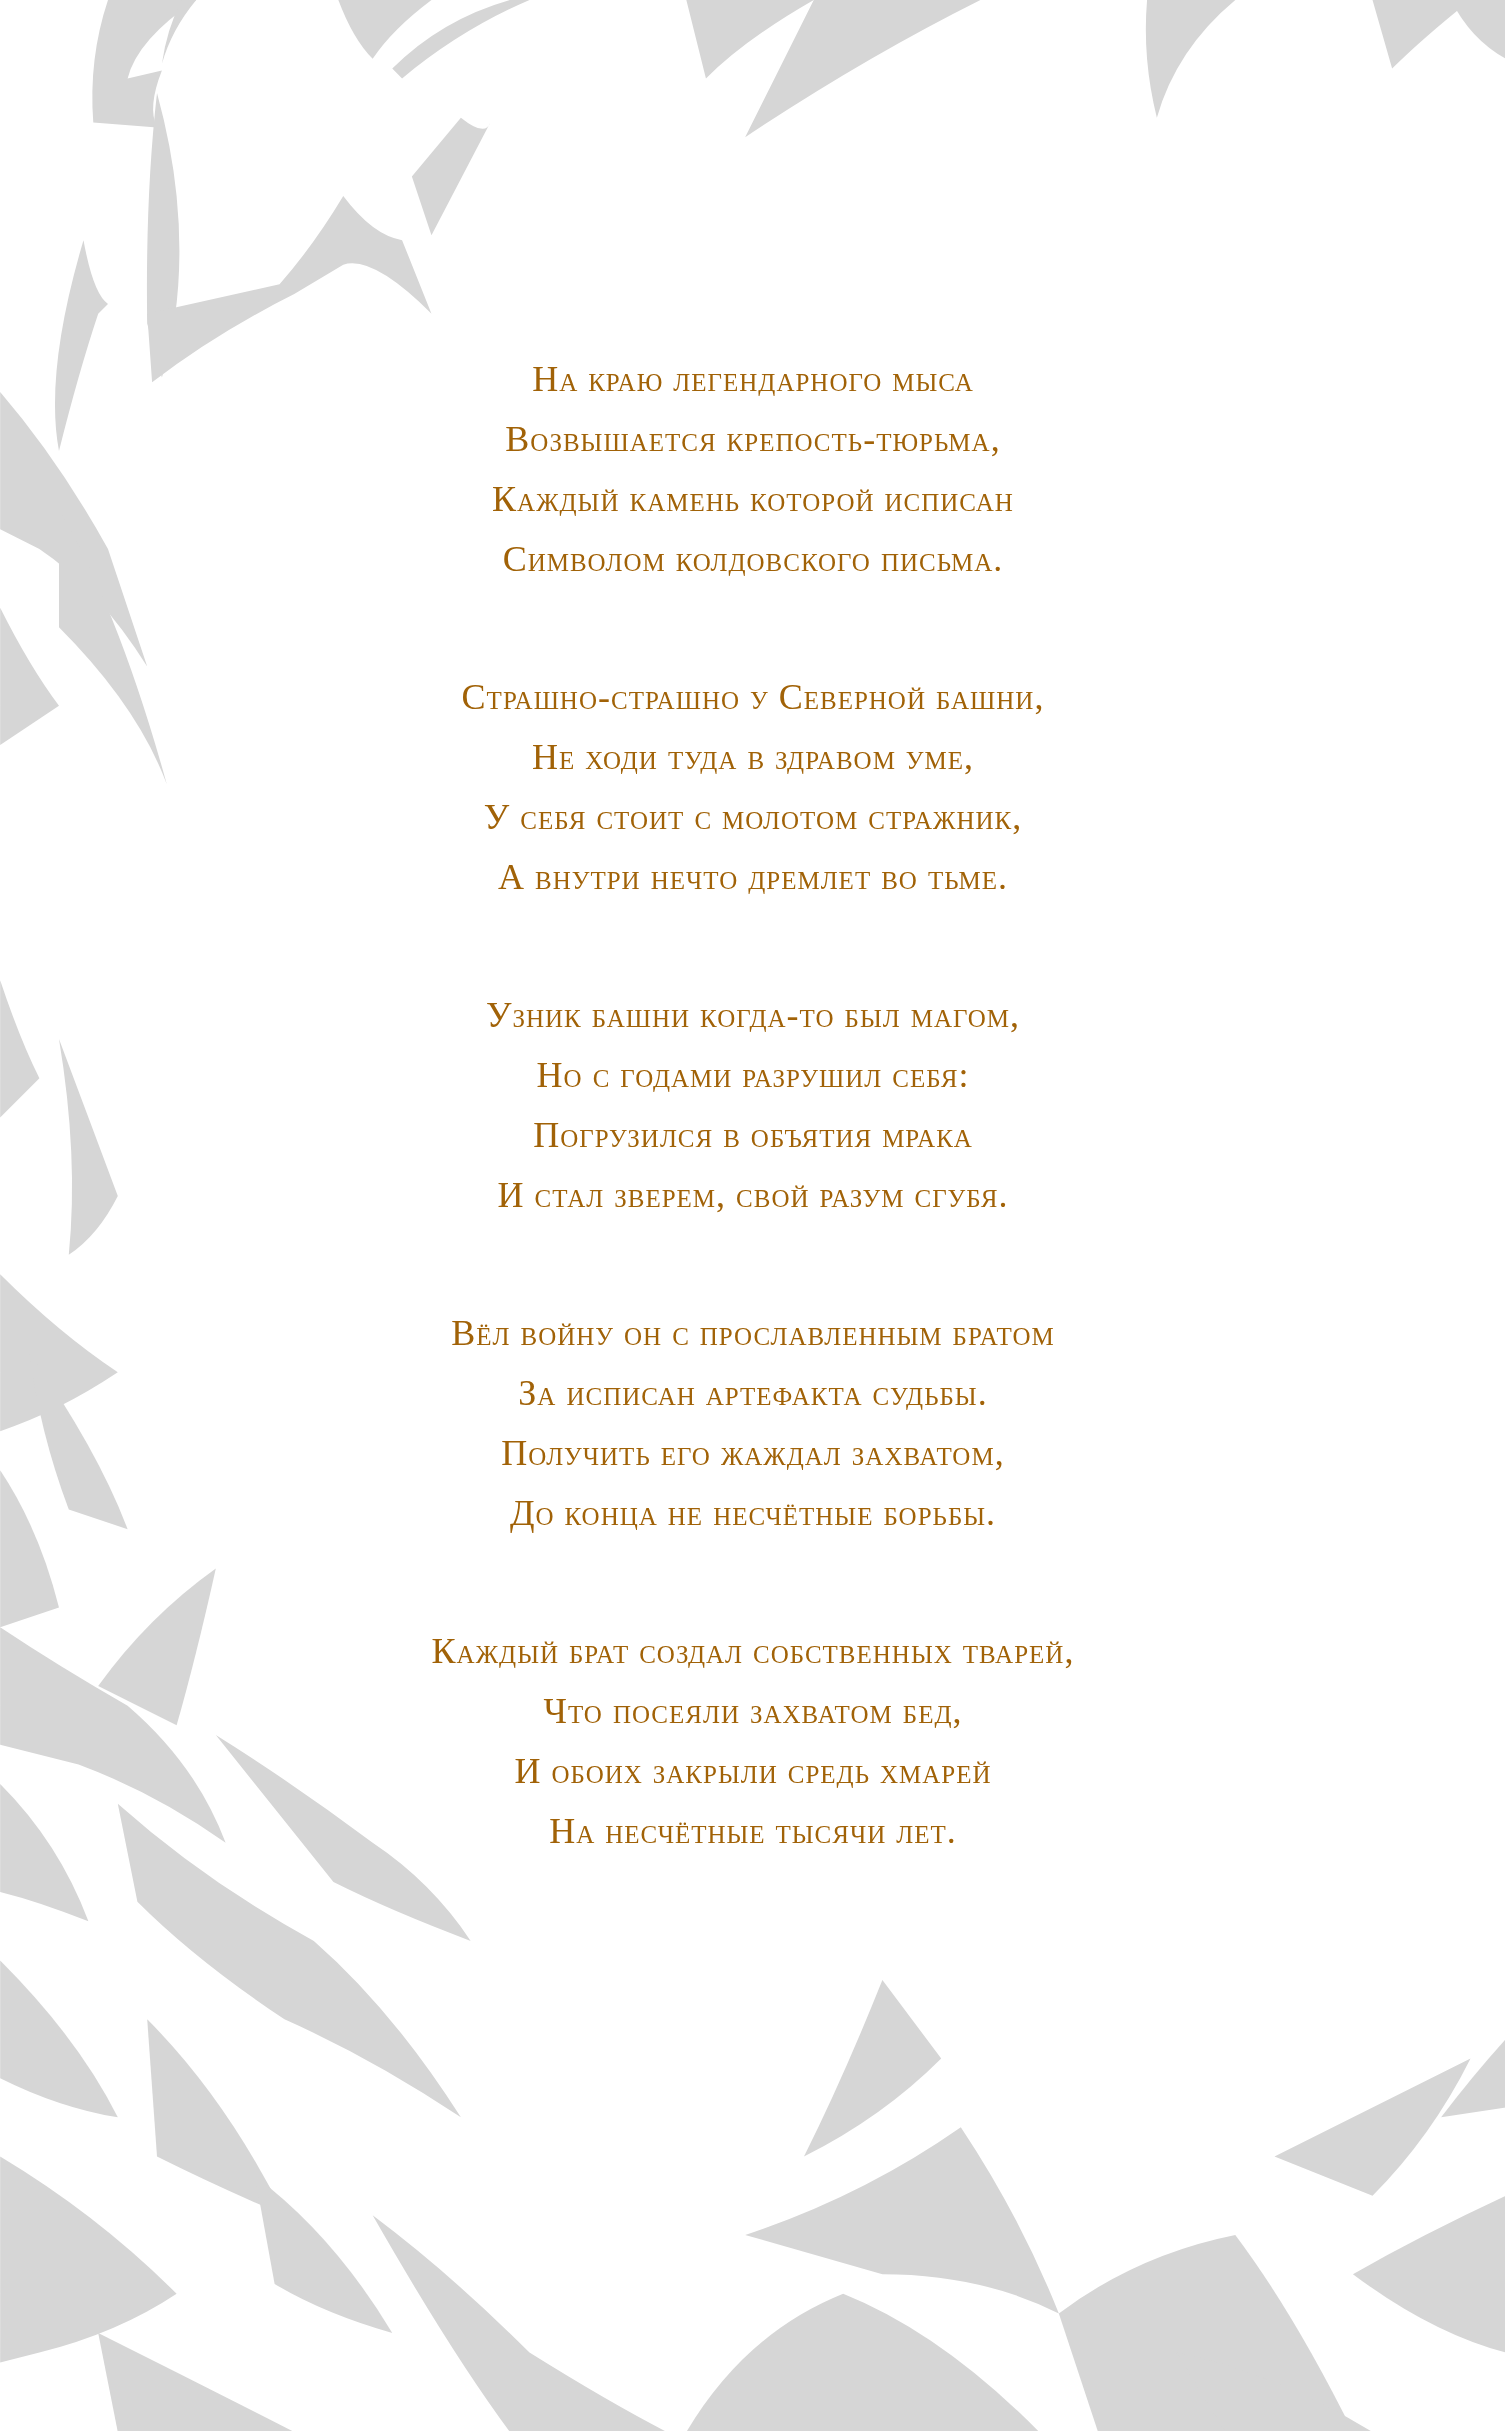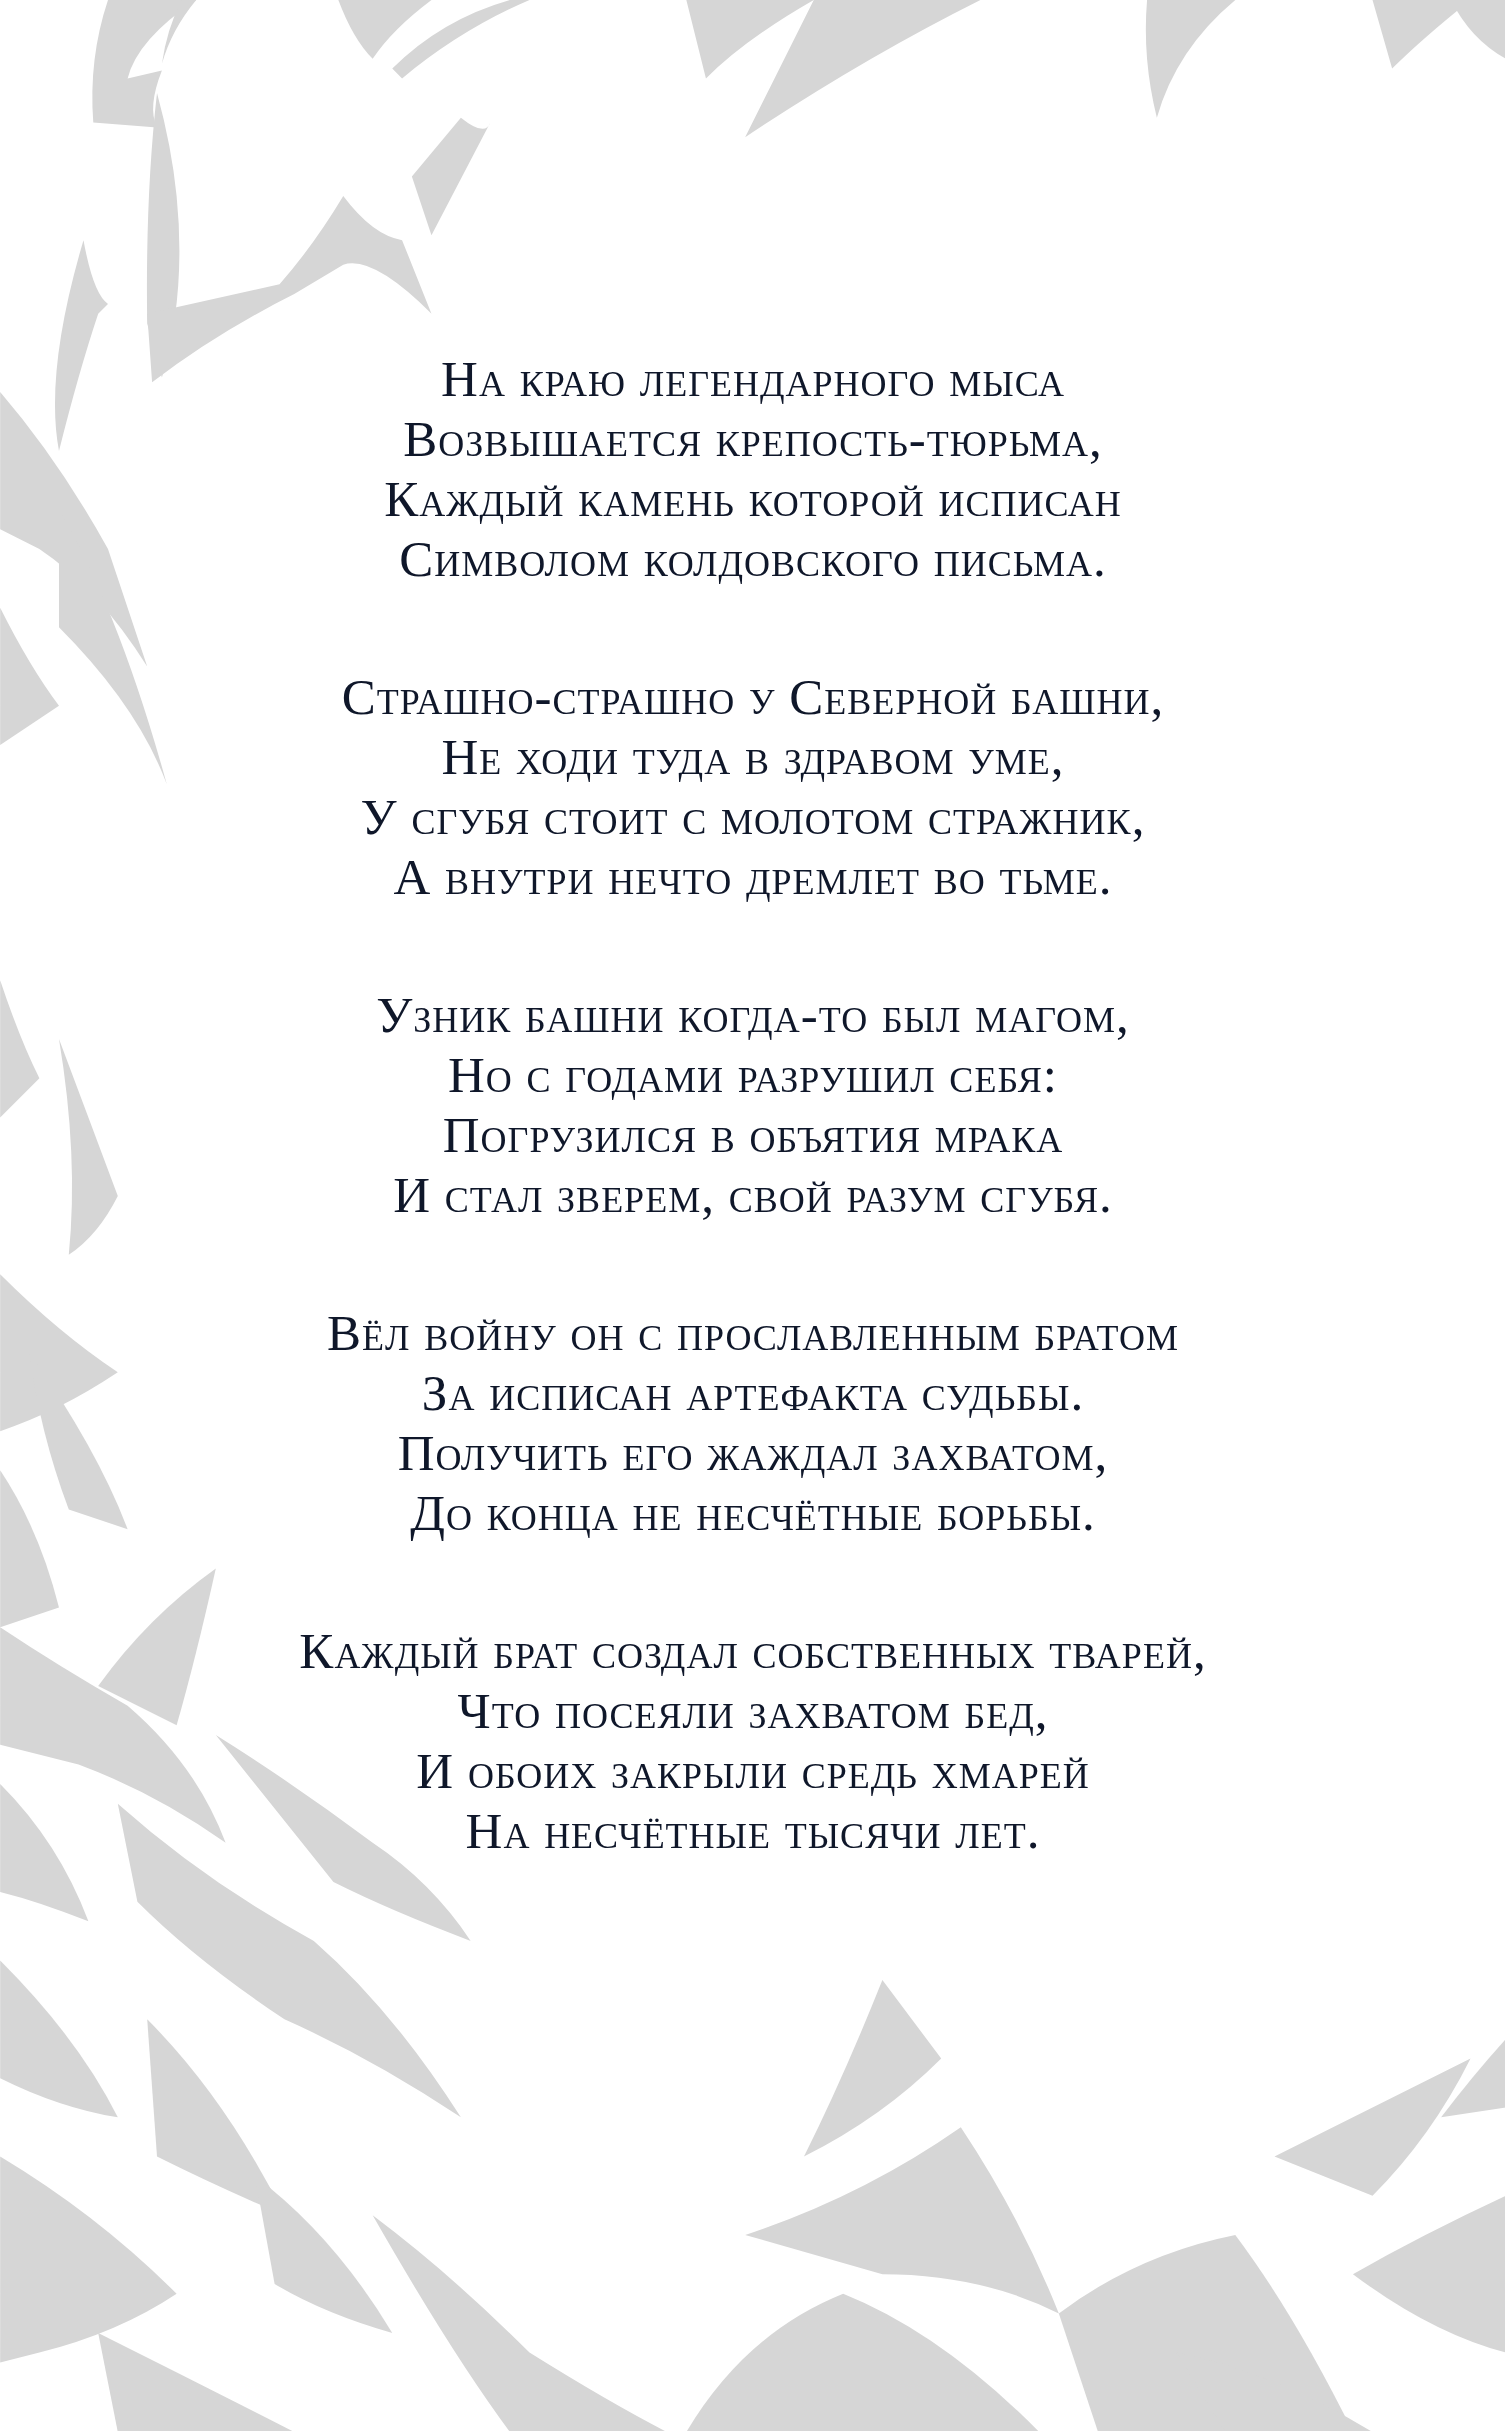--- a/index.html
+++ b/index.html
@@ -3,22 +3,22 @@
   <meta charset="utf-8">
   <style>
     html, body { margin: 0; padding: 0; background: #ffffff; }
     body { width: 1506px; height: 2432px; position: relative; overflow: hidden; }
     .ornament { position: absolute; left: 0; top: 0; width: 1506px; height: 2432px; pointer-events: none; }
     .poem {
       position: absolute; left: 0; top: 349px; width: 1506px;
       text-align: center;
       font-family: "Liberation Serif", "DejaVu Serif", serif;
       font-variant: small-caps;
-      color: #0f172a;
-      font-size: 51px;
+      color: #a16207;
+      font-size: 36px;
       letter-spacing: 1px;
     }
     .stanza { margin: 0 0 78px 0; }
     .line { display: block; height: 60px; line-height: 60px; }
   </style>
 </head>
 <body>
 
 <svg class="ornament" viewBox="0 0 1536 2481" xmlns="http://www.w3.org/2000/svg">
   <g fill="#d6d6d6">
@@ -73,21 +73,21 @@
 <main class="poem">
   <section class="stanza">
     <span class="line">На краю легендарного мыса</span>
     <span class="line">Возвышается крепость-тюрьма,</span>
     <span class="line">Каждый камень которой исписан</span>
     <span class="line">Символом колдовского письма.</span>
   </section>
   <section class="stanza">
     <span class="line">Страшно-страшно у Северной башни,</span>
     <span class="line">Не ходи туда в здравом уме,</span>
-    <span class="line">У сгубя стоит с молотом стражник,</span>
+    <span class="line">У себя стоит с молотом стражник,</span>
     <span class="line">А внутри нечто дремлет во тьме.</span>
   </section>
   <section class="stanza">
     <span class="line">Узник башни когда-то был магом,</span>
     <span class="line">Но с годами разрушил себя:</span>
     <span class="line">Погрузился в объятия мрака</span>
     <span class="line">И стал зверем, свой разум сгубя.</span>
   </section>
   <section class="stanza">
     <span class="line">Вёл войну он с прославленным братом</span>

